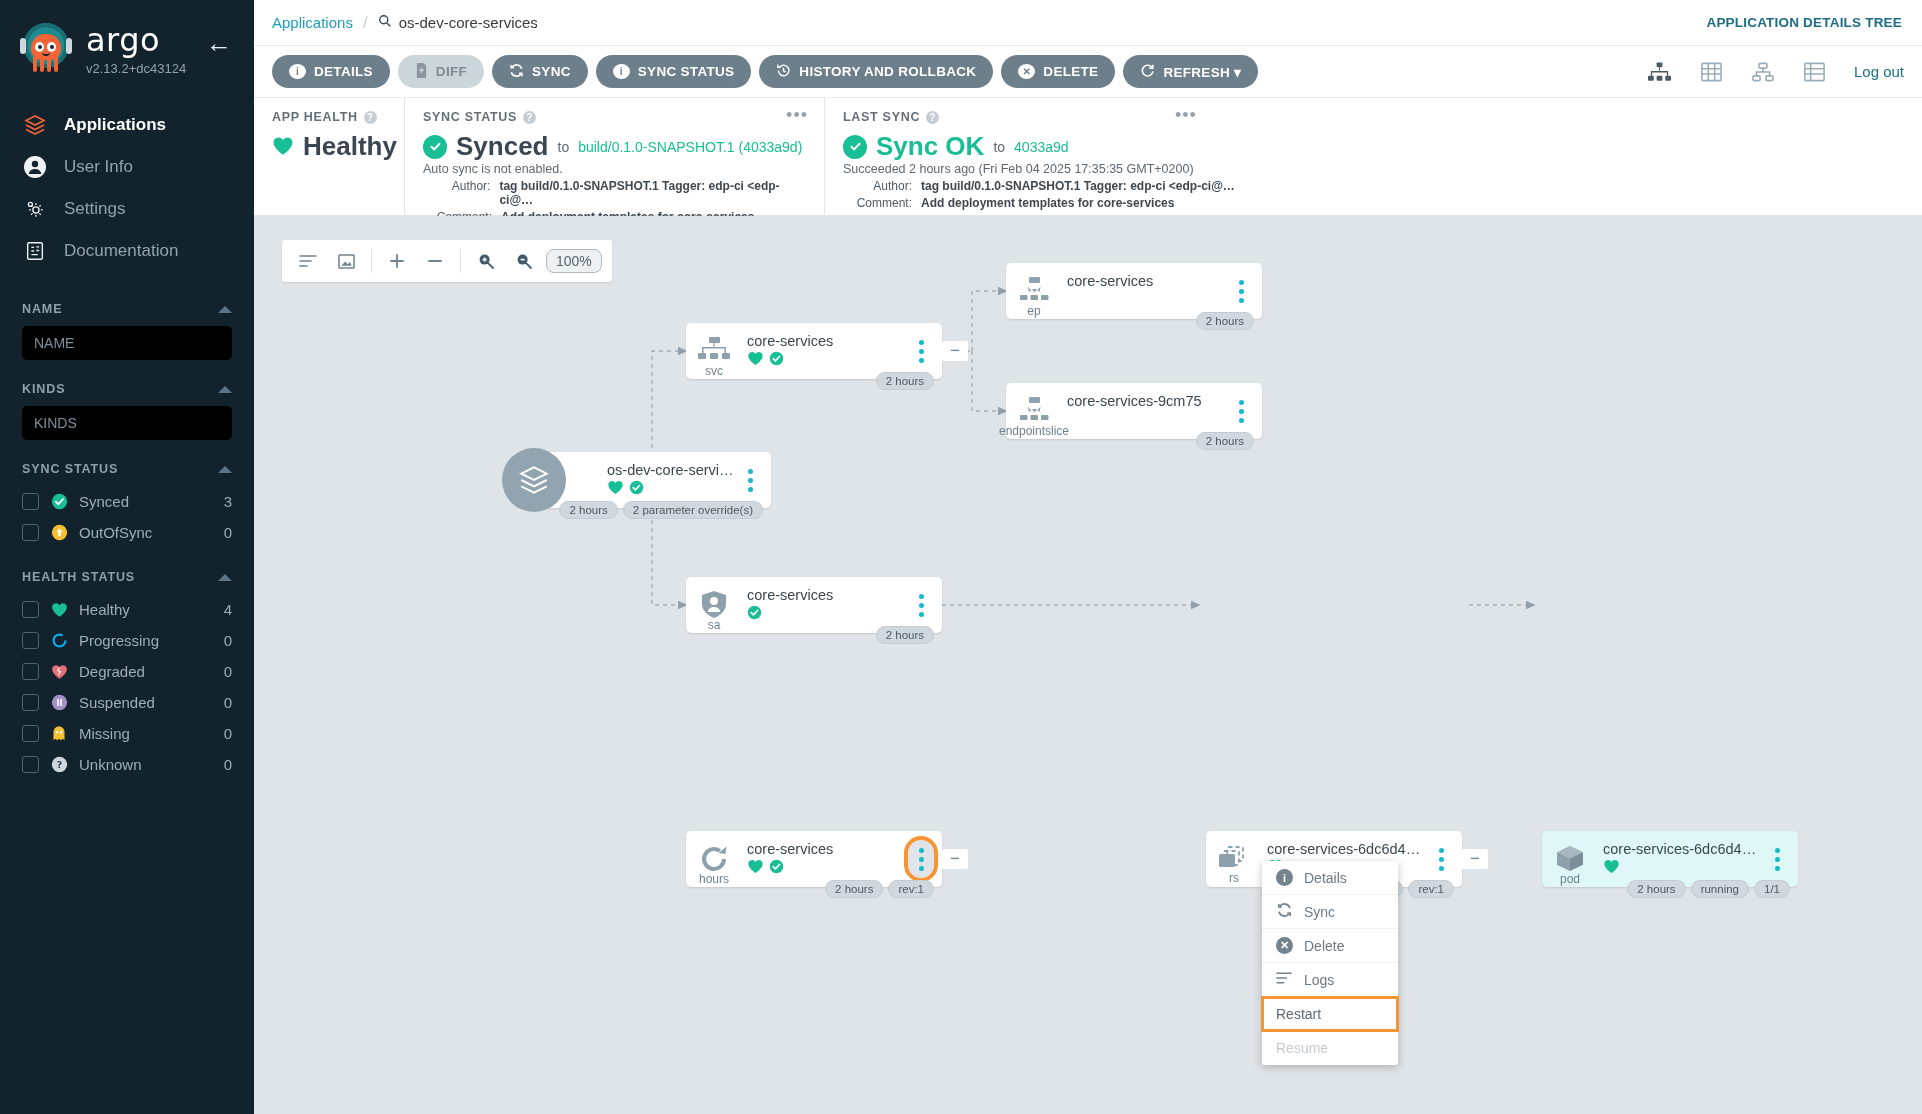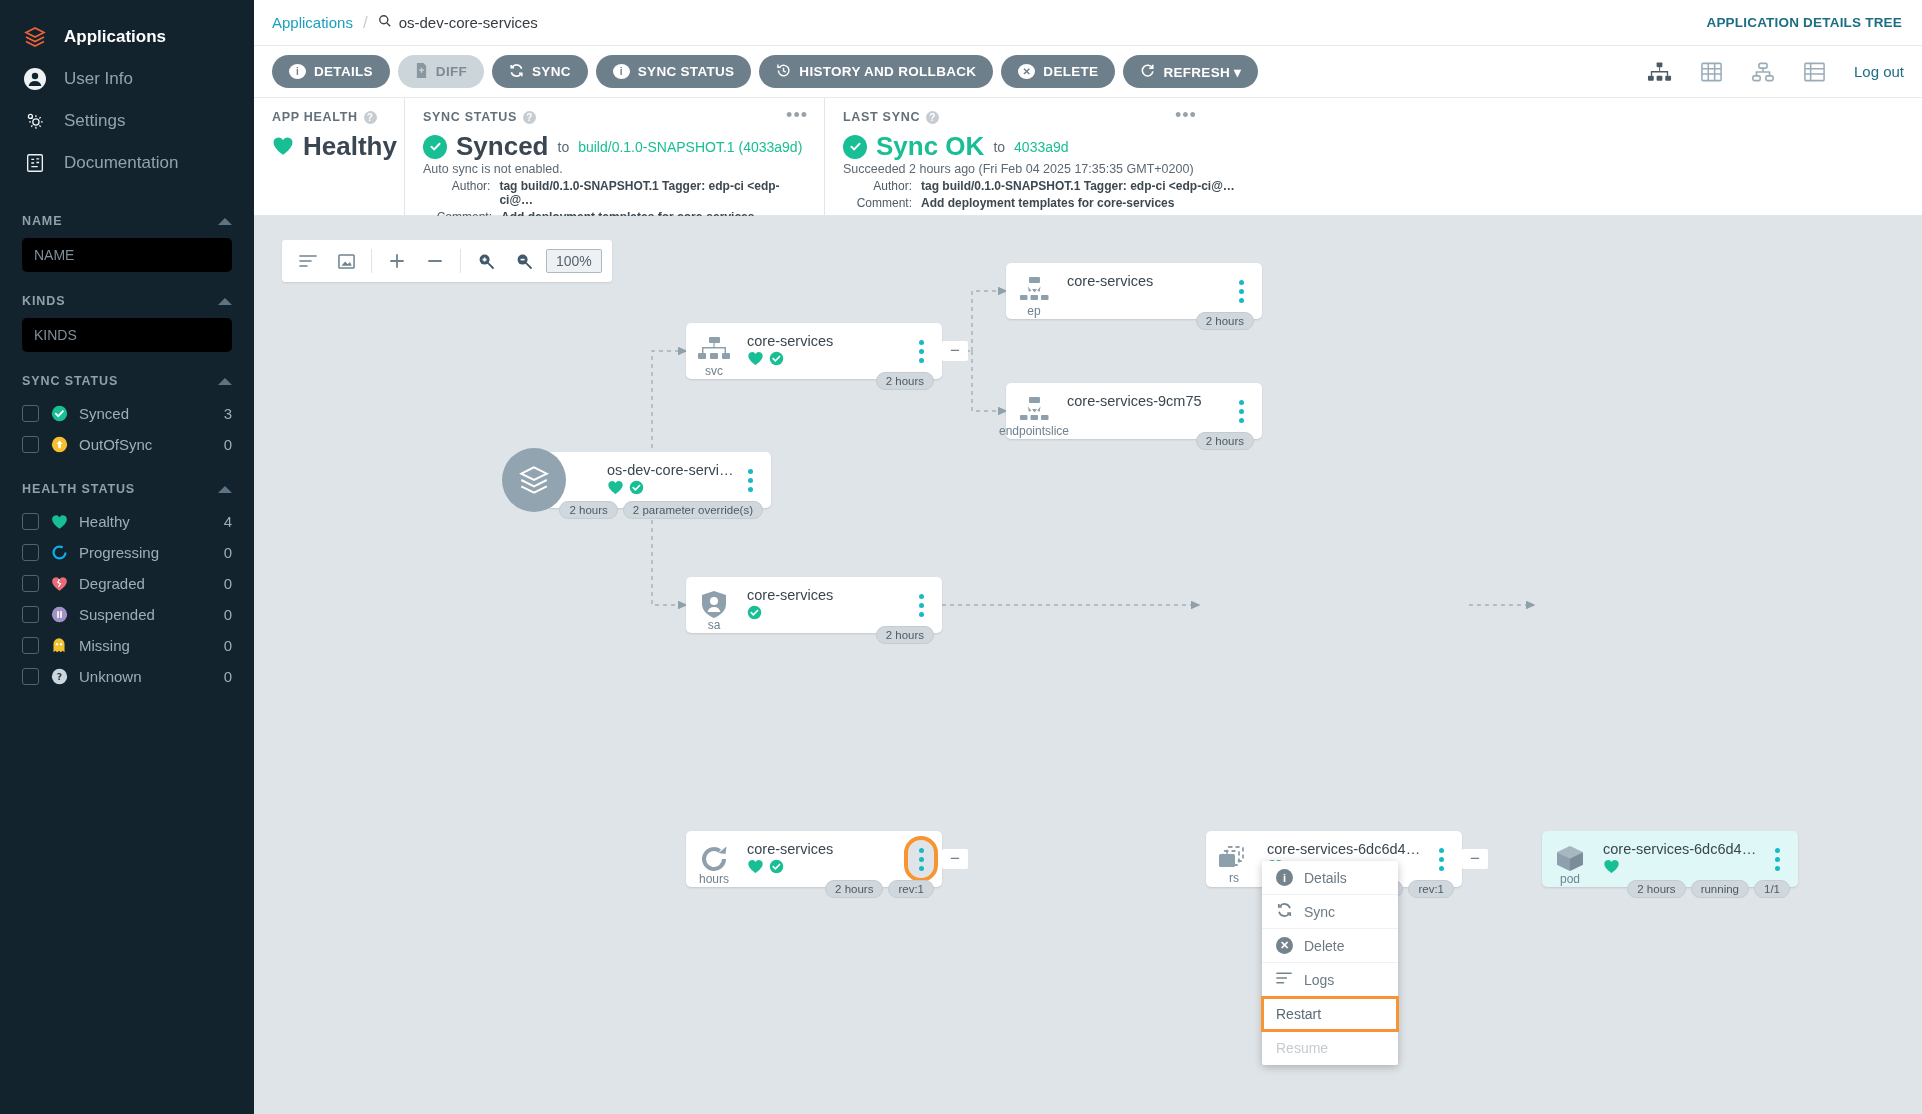--- a/index.html
+++ b/index.html
@@ -128,21 +128,21 @@
   
   .canvas { flex:1; background:#dfe4e8; position:relative; overflow:hidden; }
   .zoom-toolbar {
     position:absolute; left:28px; top:24px; height:42px; background:#fff; border-radius:3px;
     display:flex; align-items:center; padding:0 10px; gap:6px;
     box-shadow:0 1px 2px rgba(0,0,0,.10);
   }
   .zt-btn { width:32px;height:32px;display:flex;align-items:center;justify-content:center;cursor:pointer;color:#6f828f; }
   .zt-div { width:1px;height:24px;background:#dfe3e6;margin:0 3px; }
   .zt-pct {
-    border:1px solid #aeb9c1; border-radius:2px; background:#eef1f3; color:#55636d;
+    border:1px solid #aeb9c1; border-radius:8px; background:#eef1f3; color:#55636d;
     font-size:14px; padding:3px 9px; cursor:pointer;
   }
 
   
   .node {
     position:absolute; background:#fff; border-radius:5px; height:56px;
     box-shadow:0 1px 2px rgba(0,0,0,.12); display:flex; align-items:center;
   }
   .node.pod-hl { background:#dff7f7; }
   .node .n-ico { width:56px; flex:0 0 56px; display:flex; flex-direction:column; align-items:center; justify-content:center; position:relative; }
@@ -186,20 +186,41 @@
   .ctx-item.disabled { color:#c4ccd2; cursor:default; }
   .ctx-item.highlight { outline:3px solid #f79433; outline-offset:-2px; color:#5a6973; position:relative; z-index:2;}
   .ico-circ { width:17px;height:17px;border-radius:50%;background:#75838c;display:flex;align-items:center;justify-content:center;flex:0 0 17px;color:#fff;font-size:11px;font-weight:bold; }
 </style>
 </head>
 <body>
 
 <div class="app">
 
   <div class="sidebar">
+    <div class="brand">
+      <div class="octo">
+        <div class="band l"></div>
+          <div class="band r"></div>
+        <div class="head"></div>
+        <div class="eye l"></div>
+          <div class="eye r"></div>
+        <div class="pupil l"></div>
+          <div class="pupil r"></div>
+        <div class="mouth"></div>
+        <div class="tent" style="left:15px"></div>
+        <div class="tent" style="left:22px"></div>
+        <div class="tent" style="left:29px"></div>
+        <div class="tent" style="left:36px"></div>
+      </div>
+      <div class="brand-text">
+        <div class="brand-name">argo</div>
+        <div class="brand-ver">v2.13.2+dc43124</div>
+      </div>
+      <div class="collapse-arrow">←</div>
+    </div>
 
     <div class="nav">
       <div class="nav-item active">
         <span class="nav-ico">
           <svg width="24" height="24" viewBox="0 0 24 24" fill="none" stroke="#f26437" stroke-width="1.6">
             <path d="M12 3 3 7.5 12 12l9-4.5z"></path>
               <path d="M3 12l9 4.5 9-4.5"></path>
               <path d="M3 16.5L12 21l9-4.5"></path>
           </svg>
         </span>

